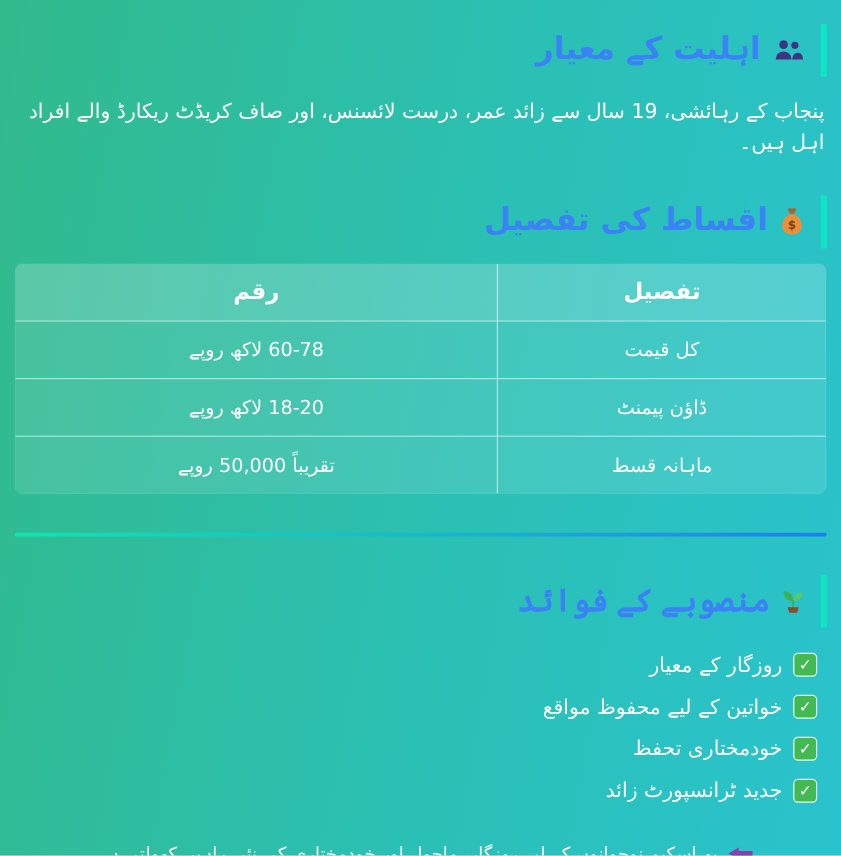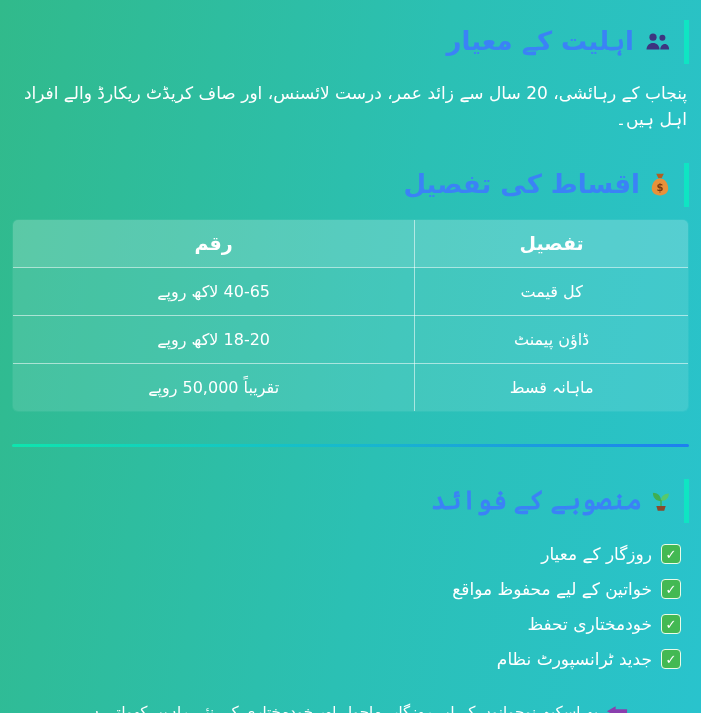--- a/index.html
+++ b/index.html
@@ -136,21 +136,21 @@
           <circle cx="9" cy="5.2" r="3.6"></circle>
           <path d="M2.5 17.5c0-4 2.9-6.6 6.5-6.6s6.5 2.6 6.5 6.6z"></path>
           <circle cx="18.4" cy="5.8" r="3"></circle>
           <path d="M16.2 17.5c.2-3.3 2-5.6 4.7-5.6 2.5 0 4.2 2.3 4.2 5.6z"></path>
         </g>
       </svg>
     </span>
     <h2>اہلیت کے معیار</h2>
   </div>
 
-  <p class="eligibility-body">پنجاب کے رہائشی، 20 سال سے زائد عمر، درست لائسنس، اور صاف کریڈٹ ریکارڈ والے افراد اہل ہیں۔</p>
+  <p class="eligibility-body">پنجاب کے رہائشی، 19 سال سے زائد عمر، درست لائسنس، اور صاف کریڈٹ ریکارڈ والے افراد اہل ہیں۔</p>
 
   <div class="section-heading mt-lg">
     <span class="heading-icon">
       <svg width="20" height="23" viewBox="0 0 20 23" aria-hidden="true">
         <path fill="#b05f22" d="M6.2 0.8h7.6l-2.2 4.4H8.4z"></path>
         <path fill="#e8913a" d="M10 5.6c-4.8 0-8.2 4.7-8.2 10 0 4.2 3.2 6.8 8.2 6.8s8.2-2.6 8.2-6.8c0-5.3-3.4-10-8.2-10z"></path>
         <text x="10" y="17.5" font-size="10" font-weight="bold" fill="#7a3c12" text-anchor="middle" font-family="DejaVu Sans, sans-serif">$</text>
       </svg>
     </span>
     <h2>اقساط کی تفصیل</h2>
@@ -163,21 +163,21 @@
       </colgroup>
     <thead>
       <tr>
         <th>تفصیل</th>
         <th>رقم</th>
       </tr>
     </thead>
     <tbody>
       <tr>
         <td>کل قیمت</td>
-        <td>40-65 لاکھ روپے</td>
+        <td>60-78 لاکھ روپے</td>
       </tr>
       <tr>
         <td>ڈاؤن پیمنٹ</td>
         <td>18-20 لاکھ روپے</td>
       </tr>
       <tr>
         <td>ماہانہ قسط</td>
         <td>تقریباً 50,000 روپے</td>
       </tr>
     </tbody>
@@ -205,21 +205,21 @@
     <li>
       <span class="check-icon">✓</span>
       <span>خواتین کے لیے محفوظ مواقع</span>
     </li>
     <li>
       <span class="check-icon">✓</span>
       <span>خودمختاری تحفظ</span>
     </li>
     <li>
       <span class="check-icon">✓</span>
-      <span>جدید ٹرانسپورٹ نظام</span>
+      <span>جدید ٹرانسپورٹ زائد</span>
     </li>
   </ul>
 
   <div class="footer">
     <div class="footer-line">
       <span class="end-icon">
         <svg width="22" height="15" viewBox="0 0 24 16" aria-hidden="true">
           <path fill="#8a3fae" d="M10.5 1.2v3.2H23v4.4H10.5V12L1 6.6z"></path>
           <text x="16" y="15.2" font-size="4.6" font-weight="bold" fill="#8a3fae" text-anchor="middle" font-family="DejaVu Sans, sans-serif">END</text>
         </svg>

